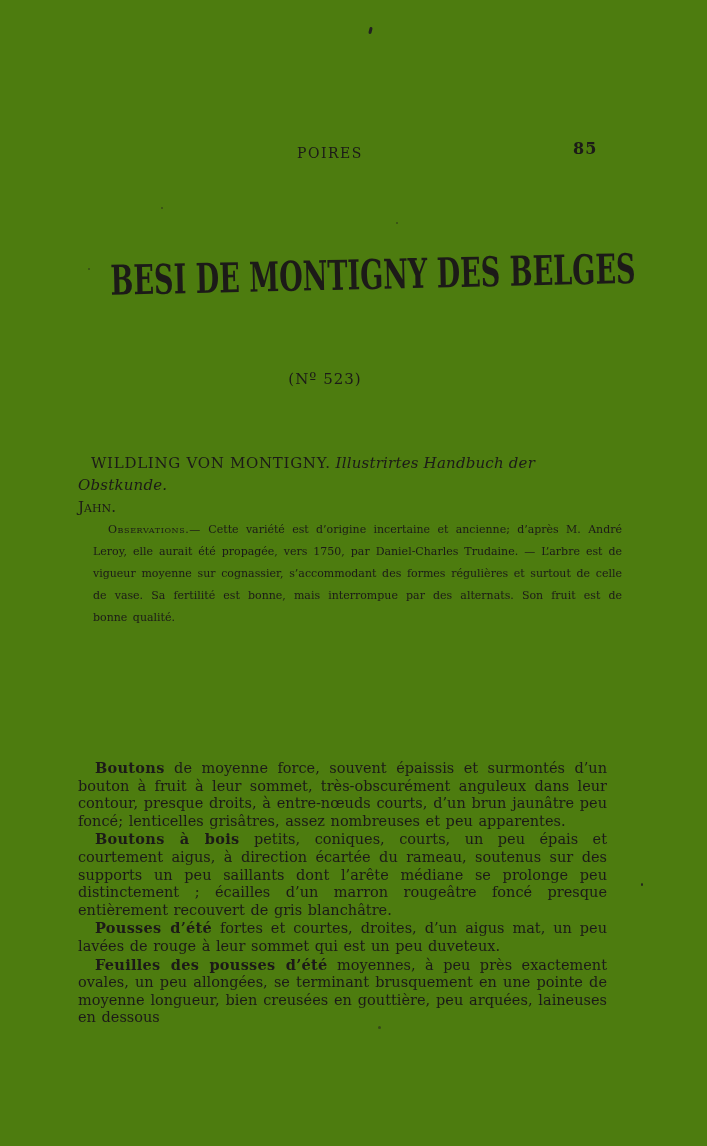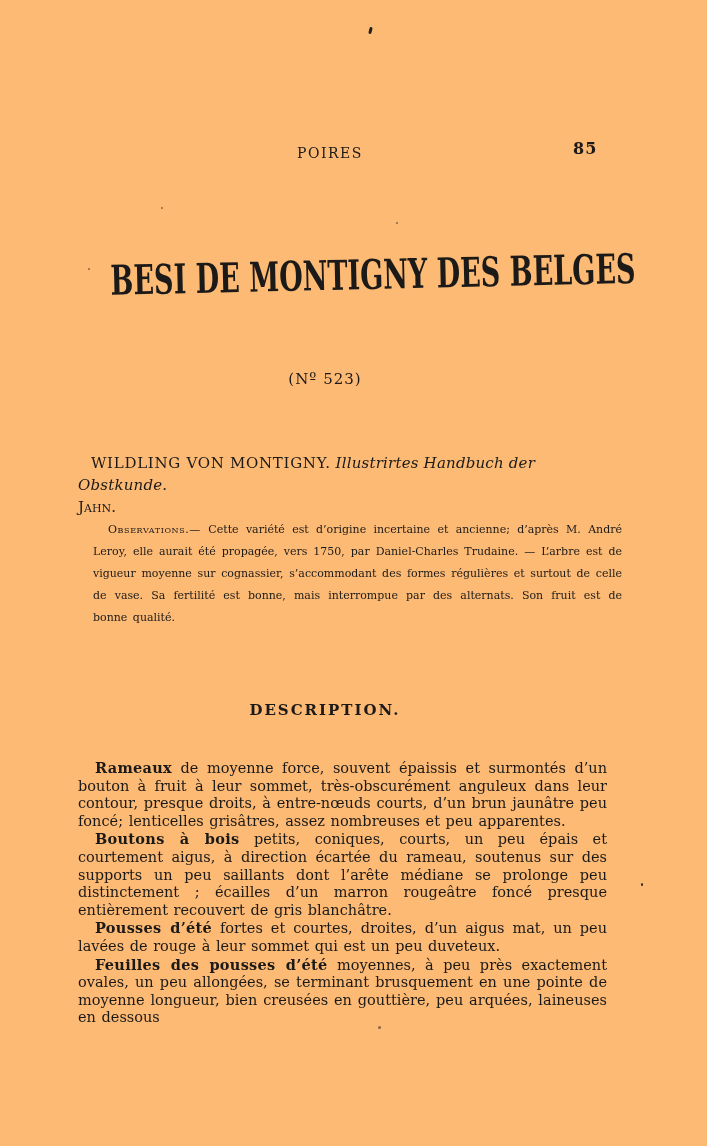--- a/index.html
+++ b/index.html
@@ -1,20 +1,20 @@
 <!DOCTYPE html>
 <html><head>
 <meta charset="utf-8">
 <style>
   html, body { margin: 0; padding: 0; background: #ffffff; }
   .page {
     position: relative;
     width: 707px;
     height: 1146px;
-    background: #fdba74;
+    background: #4d7c0f;
     font-family: "DejaVu Serif", "Liberation Serif", serif;
     color: #1c1a18;
     overflow: hidden;
   }
   .running-title {
     position: absolute;
     top: 145px; left: 0; width: 660px;
     text-align: center;
     font-size: 14px;
     letter-spacing: 1.5px;
@@ -112,24 +112,23 @@
   <span class="folio">85</span>
 
   <h1 class="main-title">BESI DE MONTIGNY DES BELGES</h1>
 
   <div class="number-line">(Nº 523)</div>
 
   <p class="synonym"><span class="syn-name">WILDLING VON MONTIGNY.</span> <i class="syn-source">Illustrirtes Handbuch der Obstkunde.</i><br><span class="smallcaps">Jahn.</span></p>
 
   <p class="observations"><span class="smallcaps obs-label">Observations.—</span><span> Cette variété est d’origine incertaine et ancienne; d’après M. André Leroy, elle aurait été propagée, vers 1750, par Daniel-Charles Trudaine. — L’arbre est de vigueur moyenne sur cognassier, s’accommodant des formes régulières et surtout de celle de vase. Sa fertilité est bonne, mais interrompue par des alternats. Son fruit est de bonne qualité.</span></p>
 
-  <h2 class="section-heading">DESCRIPTION.</h2>
 
   <section class="description">
-    <p class="desc-para"><span class="lead">Rameaux</span><span> de moyenne force, souvent épaissis et surmontés d’un bouton à fruit à leur sommet, très-obscurément anguleux dans leur contour, presque droits, à entre-nœuds courts, d’un brun jaunâtre peu foncé; lenticelles grisâtres, assez nombreuses et peu apparentes.</span></p>
+    <p class="desc-para"><span class="lead">Boutons</span><span> de moyenne force, souvent épaissis et surmontés d’un bouton à fruit à leur sommet, très-obscurément anguleux dans leur contour, presque droits, à entre-nœuds courts, d’un brun jaunâtre peu foncé; lenticelles grisâtres, assez nombreuses et peu apparentes.</span></p>
     <p class="desc-para"><span class="lead">Boutons à bois</span><span> petits, coniques, courts, un peu épais et courtement aigus, à direction écartée du rameau, soutenus sur des supports un peu saillants dont l’arête médiane se prolonge peu distinctement ; écailles d’un marron rougeâtre foncé presque entièrement recouvert de gris blanchâtre.</span></p>
     <p class="desc-para"><span class="lead">Pousses d’été</span><span> fortes et courtes, droites, d’un aigus mat, un peu lavées de rouge à leur sommet qui est un peu duveteux.</span></p>
     <p class="desc-para"><span class="lead">Feuilles des pousses d’été</span><span> moyennes, à peu près exactement ovales, un peu allongées, se terminant brusquement en une pointe de moyenne longueur, bien creusées en gouttière, peu arquées, laineuses en dessous</span></p>
   </section>
 
   <span class="speck apostrophe" style="left:369px; top:27px;"></span>
   <span class="speck faint" style="left:161px; top:207px; width:2px; height:2px;"></span>
   <span class="speck faint" style="left:396px; top:222px; width:2px; height:2px;"></span>
   <span class="speck faint" style="left:88px; top:268px; width:2px; height:2px;"></span>
   <span class="speck" style="left:641px; top:883px; width:2px; height:3px;"></span>

